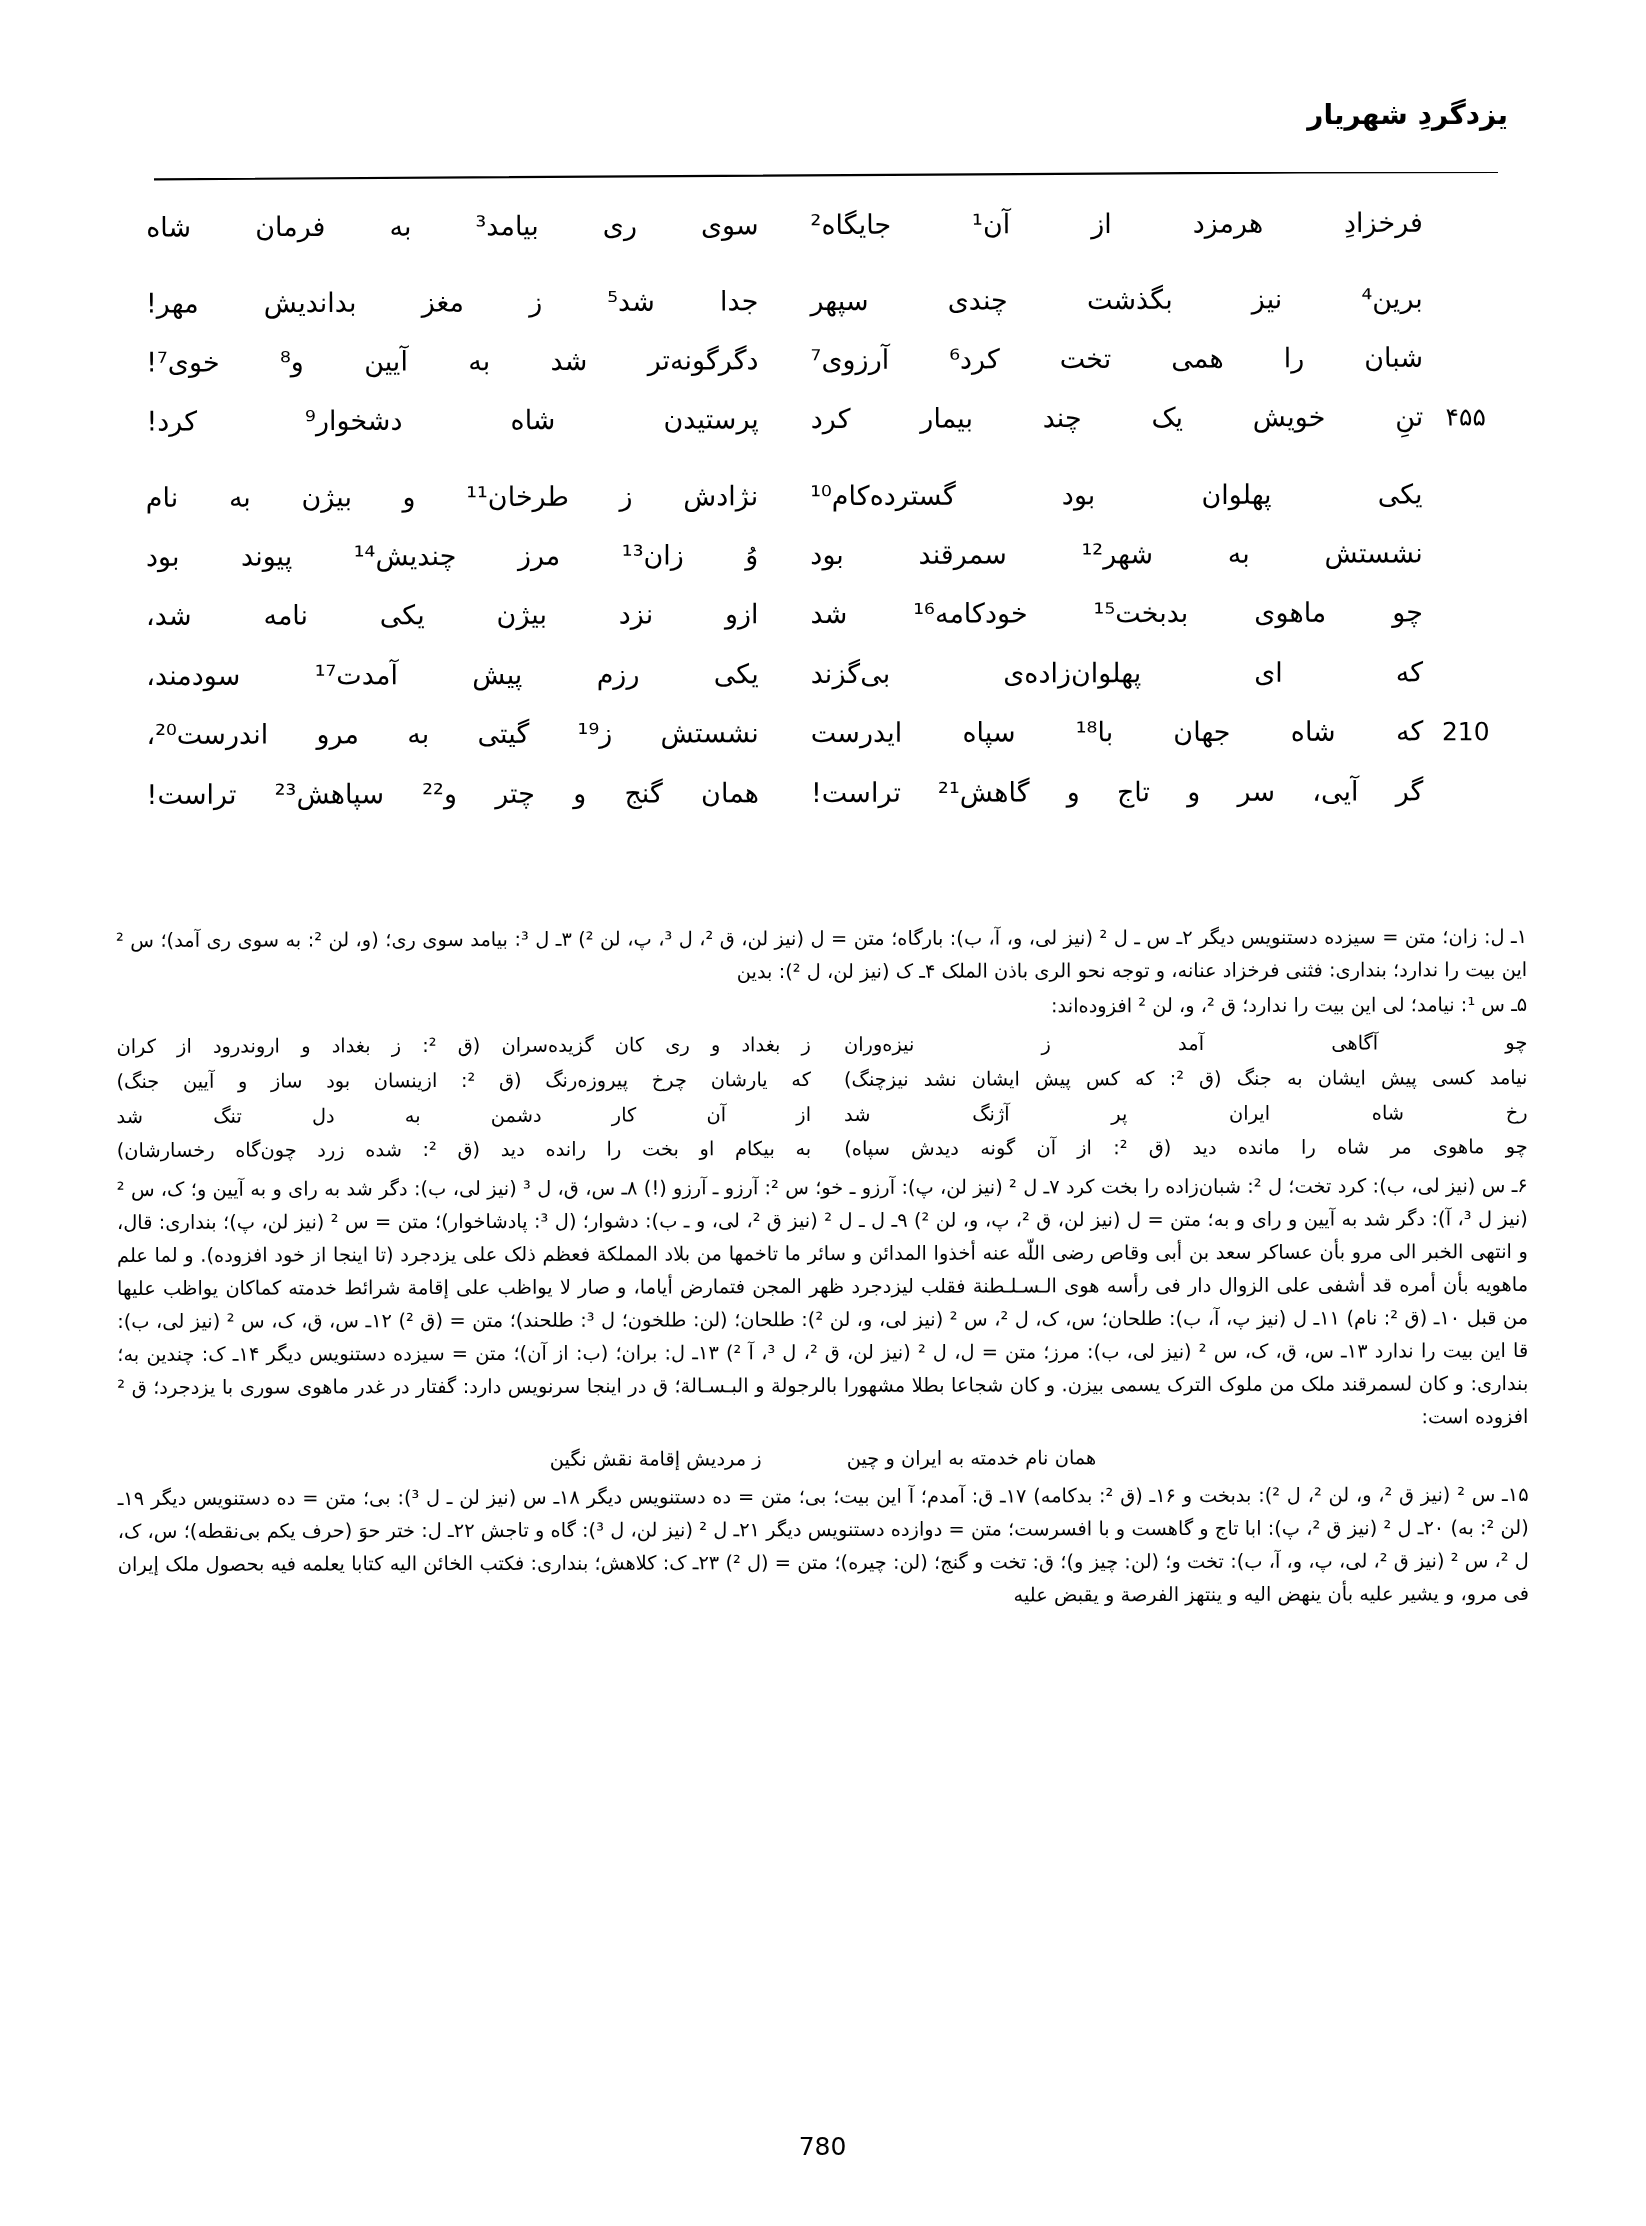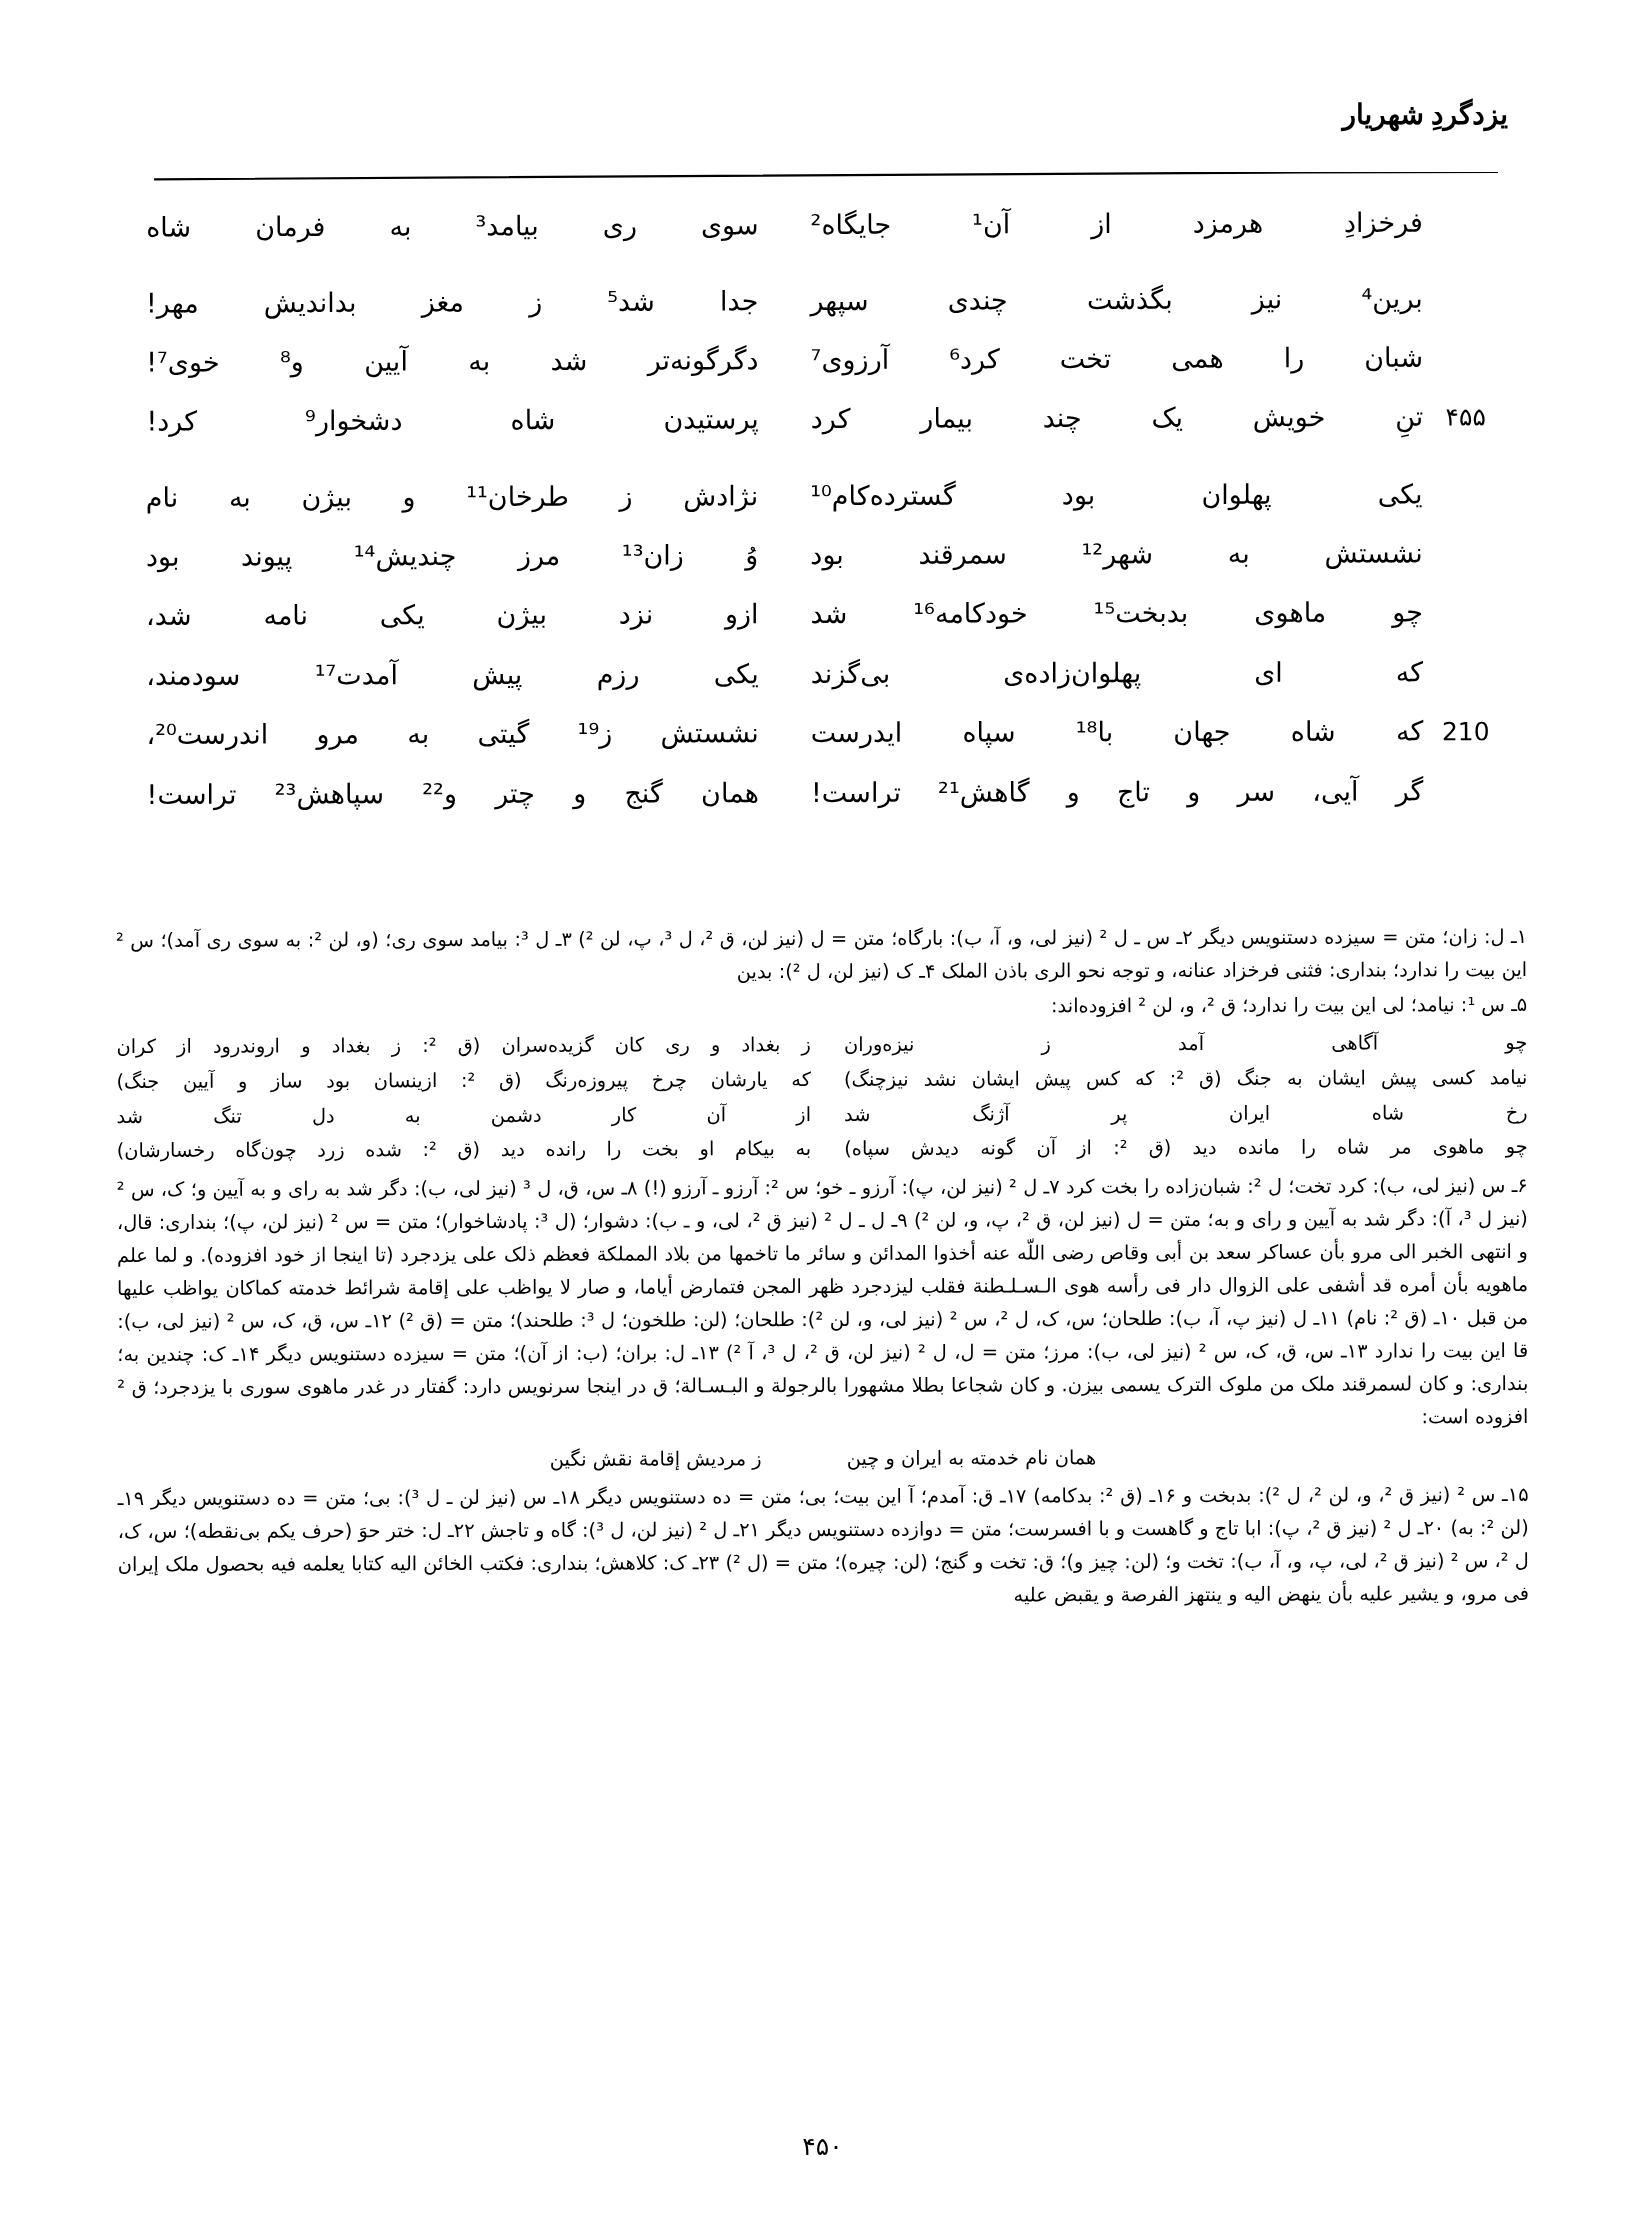--- a/index.html
+++ b/index.html
@@ -24,21 +24,20 @@
     box-sizing: border-box;
   }
 
   
   .runhead-zone {
     position: absolute;
     top: 100px;
     right: 138px;
     left: 138px;
     height: 65px;
-    font-family: Liberation Serif, serif;
   }
   .runhead {
     font-size: 28px;
     font-weight: bold;
     text-align: right;
     letter-spacing: 0.5px;
     line-height: 1.1;
     white-space: nowrap;
   }
 
@@ -272,16 +271,16 @@
 
     <div class="qcouplet-centered">
       <div>همان نام خدمته به ایران و چین</div>
       <div>ز مردیش إقامة نقش نگین</div>
     </div>
 
     <p class="arabic-run">۱۵ـ س ² (نیز ق ²، و، لن ²، ل ²): بدبخت و    ۱۶ـ (ق ²: بدکامه)    ۱۷ـ ق: آمدم؛ آ این بیت؛ بی؛ متن = ده دستنویس دیگر    ۱۸ـ س (نیز لن ـ ل ³): بی؛ متن = ده دستنویس دیگر    ۱۹ـ (لن ²: به)    ۲۰ـ ل ² (نیز ق ²، پ): ابا تاج و گاهست و با افسرست؛ متن = دوازده دستنویس دیگر    ۲۱ـ ل ² (نیز لن، ل ³): گاه و تاجش    ۲۲ـ ل: ختر حوَ (حرف یکم بی‌نقطه)؛ س، ک، ل ²، س ² (نیز ق ²، لی، پ، و، آ، ب): تخت و؛ (لن: چیز و)؛ ق: تخت و گنج؛ (لن: چیره)؛ متن = (ل ²)    ۲۳ـ ک: کلاهش؛ بنداری: فکتب الخائن الیه کتابا یعلمه فیه بحصول ملک إیران فی مرو، و یشیر علیه بأن ینهض الیه و ینتهز الفرصة و یقبض علیه</p>
 
   </div>
 
-  <div class="folio">۴۵۰</div>
+  <div class="folio">780</div>
 
 </div>
 
 
 </body></html>

